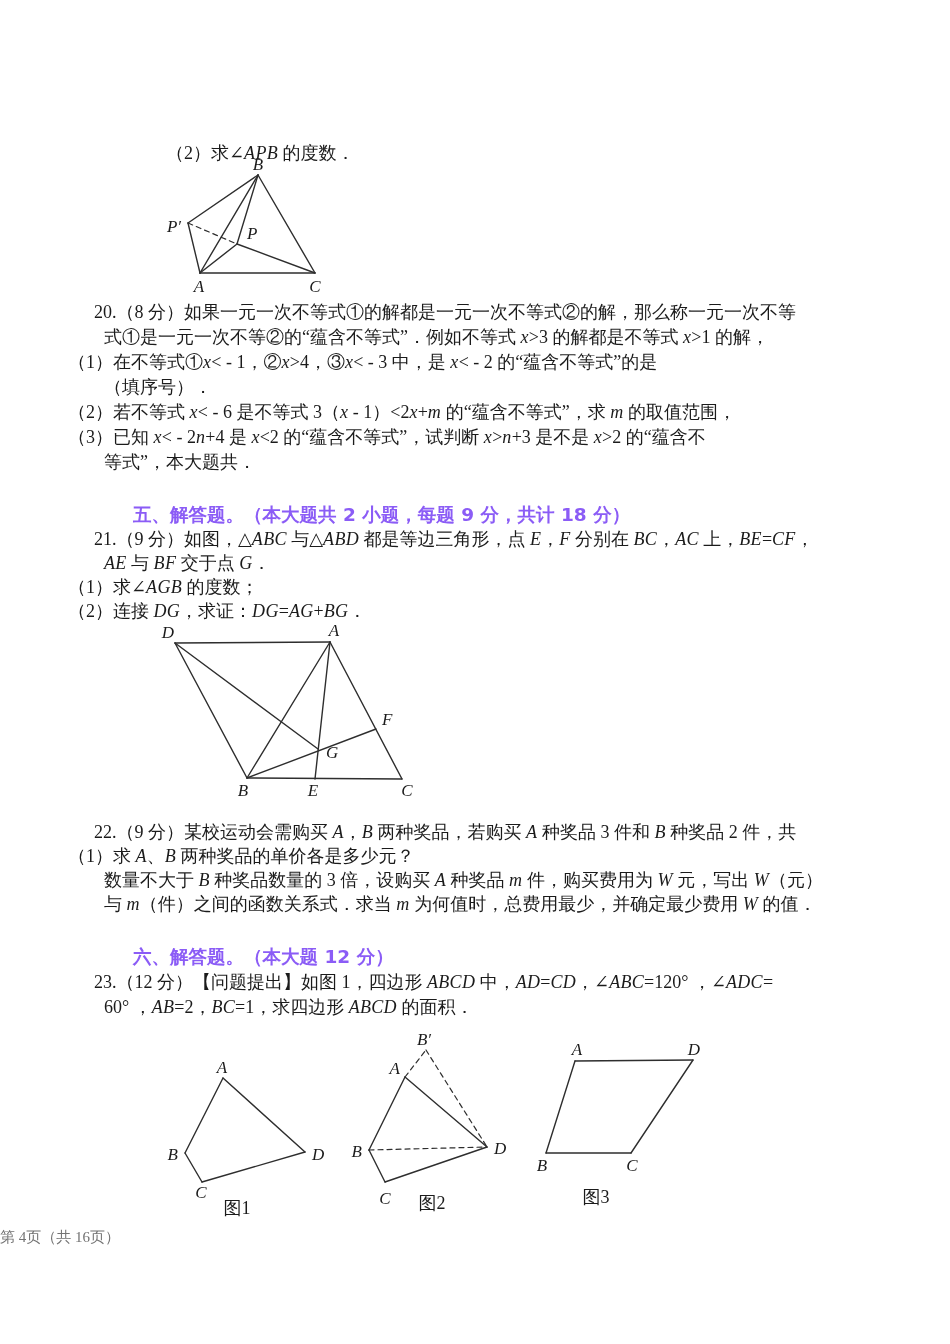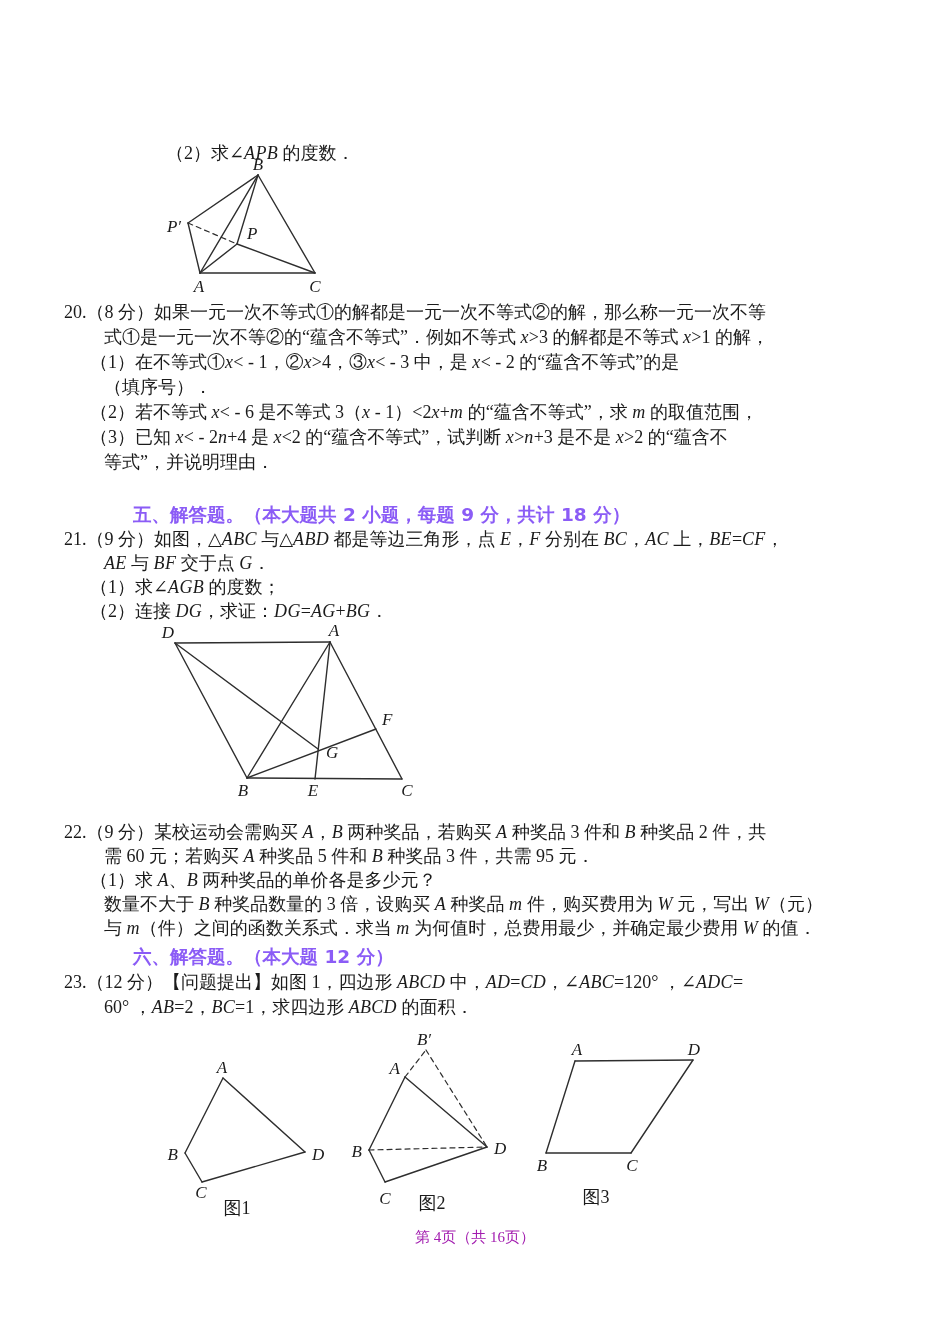--- a/index.html
+++ b/index.html
@@ -5,36 +5,36 @@
   html,body{margin:0;padding:0;background:#ffffff;}
   .page{
     position:relative;width:950px;height:1344px;background:#ffffff;
     color:#1b1b1b;font-family:"Liberation Serif","DejaVu Serif",serif;
     overflow:hidden;
   }
   .tblock{position:absolute;left:0;width:950px;}
   .tline{white-space:pre;font-size:18px;color:#1b1b1b;}
   .lh25 .tline{line-height:25px;}
   .lh24 .tline{line-height:24px;}
-  .in0{padding-left:64px;}
+  .in0{padding-left:94px;}
   .in1{padding-left:104px;}
-  .in2{padding-left:90px;}
+  .in2{padding-left:68px;}
   .tline i{font-family:"Liberation Serif","DejaVu Serif",serif;font-style:italic;letter-spacing:.3px;}
   .heading{
     position:absolute;left:133px;white-space:pre;font-size:18.5px;font-weight:bold;
     font-family:"DejaVu Sans","Liberation Sans",sans-serif;color:#8b5cf6;
   }
   .figure{position:absolute;}
   .figure line, .figure polyline{stroke:#2e2e2e;stroke-width:1.4;fill:none;stroke-linecap:round;}
   .figure .dashed{stroke-dasharray:5 4;stroke-width:1.2;}
   .vlabel{font-family:"Liberation Serif","DejaVu Serif",serif;font-style:italic;font-size:17px;fill:#1b1b1b;}
   .caption{font-family:"Liberation Serif","DejaVu Serif",serif;font-style:normal;font-size:18px;fill:#1b1b1b;}
   .footer{
-    position:absolute;top:1228px;left:0;width:950px;text-align:center;
-    font-size:15px;color:#a21caf;white-space:pre;
+    position:absolute;top:1228px;left:0;width:950px;text-align:left;
+    font-size:15px;color:#737373;white-space:pre;
   }
 </style>
 </head>
 <body>
 
 <div class="page">
 
   <div class="tblock lh25" style="top:141px;">
     <div class="tline" style="padding-left:166px;">（2）求∠<i>APB</i> 的度数．</div>
   </div>
@@ -58,21 +58,21 @@
     <text class="vlabel" x="315" y="292" text-anchor="middle">C</text>
   </svg>
 
   <div class="tblock lh25" style="top:300px;">
     <div class="tline in0">20.（8 分）如果一元一次不等式①的解都是一元一次不等式②的解，那么称一元一次不等</div>
     <div class="tline in1">式①是一元一次不等②的“蕴含不等式”．例如不等式 <i>x</i>&gt;3 的解都是不等式 <i>x</i>&gt;1 的解，</div>
     <div class="tline in2">（1）在不等式①<i>x</i>&lt; - 1，②<i>x</i>&gt;4，③<i>x</i>&lt; - 3 中，是 <i>x</i>&lt; - 2 的“蕴含不等式”的是</div>
     <div class="tline in1">（填序号）．</div>
     <div class="tline in2">（2）若不等式 <i>x</i>&lt; - 6 是不等式 3（<i>x</i> - 1）&lt;2<i>x</i>+<i>m</i> 的“蕴含不等式”，求 <i>m</i> 的取值范围，</div>
     <div class="tline in2">（3）已知 <i>x</i>&lt; - 2<i>n</i>+4 是 <i>x</i>&lt;2 的“蕴含不等式”，试判断 <i>x</i>&gt;<i>n</i>+3 是不是 <i>x</i>&gt;2 的“蕴含不</div>
-    <div class="tline in1">等式”，并说明理由．</div>
+    <div class="tline in1">等式”，本大题共．</div>
   </div>
 
   <div class="heading" style="top:502px;">五、解答题。（本大题共 2 小题，每题 9 分，共计 18 分）</div>
 
   <div class="tblock lh24" style="top:527px;">
     <div class="tline in0">21.（9 分）如图，△<i>ABC</i> 与△<i>ABD</i> 都是等边三角形，点 <i>E</i>，<i>F</i> 分别在 <i>BC</i>，<i>AC</i> 上，<i>BE</i>=<i>CF</i>，</div>
     <div class="tline in1"><i>AE</i> 与 <i>BF</i> 交于点 <i>G</i>．</div>
     <div class="tline in2">（1）求∠<i>AGB</i> 的度数；</div>
     <div class="tline in2">（2）连接 <i>DG</i>，求证：<i>DG</i>=<i>AG</i>+<i>BG</i>．</div>
   </div>
@@ -92,21 +92,20 @@
     <text class="vlabel" x="334" y="636" text-anchor="middle">A</text>
     <text class="vlabel" x="382" y="725" text-anchor="start">F</text>
     <text class="vlabel" x="326" y="758" text-anchor="start">G</text>
     <text class="vlabel" x="243" y="796" text-anchor="middle">B</text>
     <text class="vlabel" x="313" y="796" text-anchor="middle">E</text>
     <text class="vlabel" x="407" y="796" text-anchor="middle">C</text>
   </svg>
 
   <div class="tblock lh24" style="top:820px;">
     <div class="tline in0">22.（9 分）某校运动会需购买 <i>A</i>，<i>B</i> 两种奖品，若购买 <i>A</i> 种奖品 3 件和 <i>B</i> 种奖品 2 件，共</div>
-    <div class="tline in1">需 60 元；若购买 <i>A</i> 种奖品 5 件和 <i>B</i> 种奖品 3 件，共需 95 元．</div>
     <div class="tline in2">（1）求 <i>A</i>、<i>B</i> 两种奖品的单价各是多少元？</div>
     <div class="tline in1">数量不大于 <i>B</i> 种奖品数量的 3 倍，设购买 <i>A</i> 种奖品 <i>m</i> 件，购买费用为 <i>W</i> 元，写出 <i>W</i>（元）</div>
     <div class="tline in1">与 <i>m</i>（件）之间的函数关系式．求当 <i>m</i> 为何值时，总费用最少，并确定最少费用 <i>W</i> 的值．</div>
   </div>
 
   <div class="heading" style="top:944px;">六、解答题。（本大题 12 分）</div>
 
   <div class="tblock lh25" style="top:970px;">
     <div class="tline in0">23.（12 分）【问题提出】如图 1，四边形 <i>ABCD</i> 中，<i>AD</i>=<i>CD</i>，∠<i>ABC</i>=120° ，∠<i>ADC</i>=</div>
     <div class="tline in1">60° ，<i>AB</i>=2，<i>BC</i>=1，求四边形 <i>ABCD</i> 的面积．</div>

